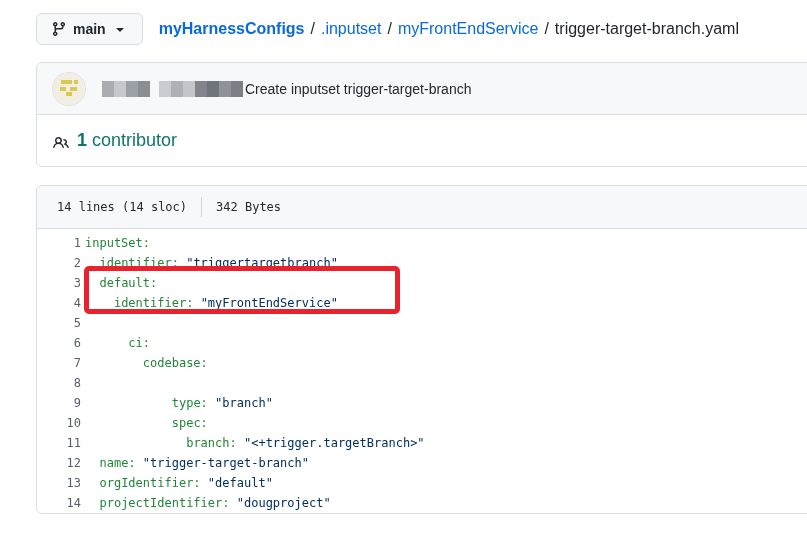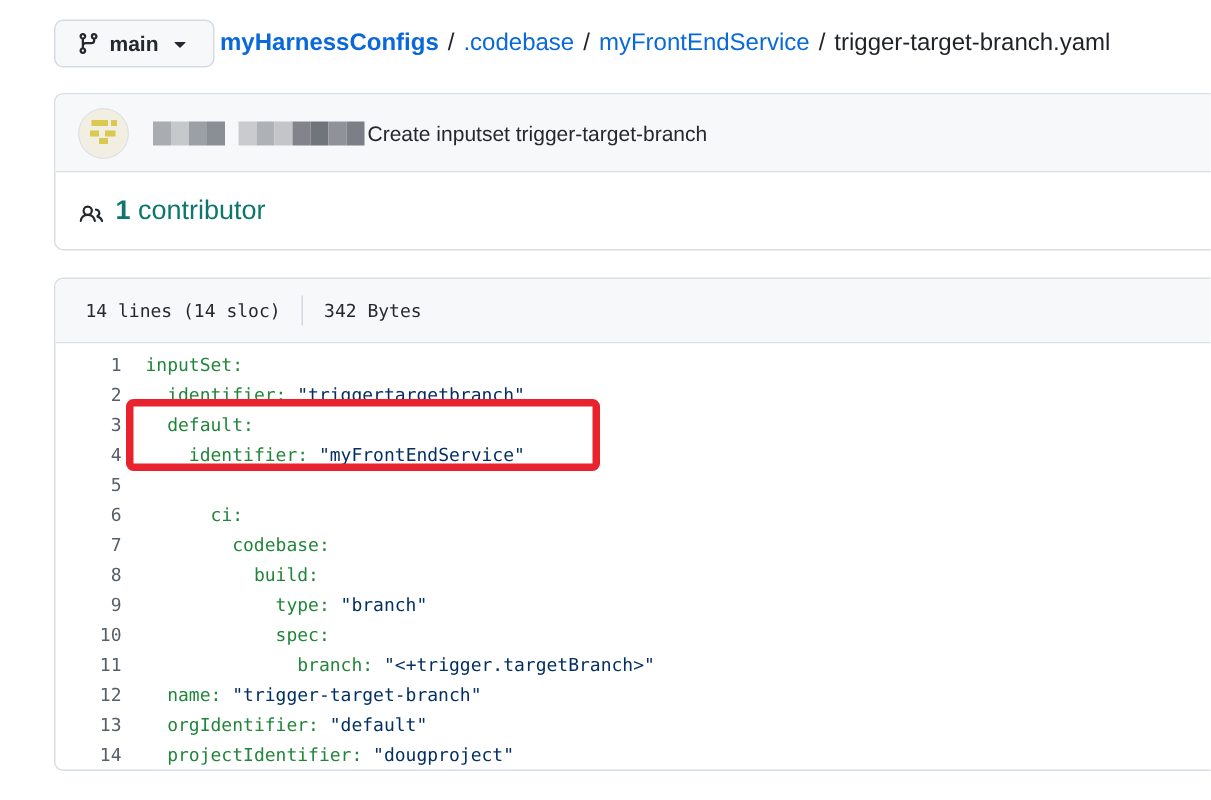--- a/index.html
+++ b/index.html
@@ -9,21 +9,21 @@
     width: 807px; height: 533px;
     overflow: hidden;
     background: #ffffff;
     font-family: "Liberation Sans", sans-serif;
     color: #24292f;
   }
 
   
   .topbar {
     position: absolute; top: 13px; left: 36px; right: 0;
-    display: flex; align-items: center; gap: 4px;
+    display: flex; align-items: center; gap: 16px;
   }
   .branch-btn {
     display: inline-flex; align-items: center; gap: 6px;
     height: 32px; padding: 0 14px;
     background: #f6f8fa;
     border: 1px solid #d5dbe1; border-radius: 6px;
     font-size: 14px; font-weight: 600; color: #24292f;
     cursor: pointer;
   }
   .branch-btn svg { fill: #24292f; }
@@ -79,21 +79,21 @@
   .code-body { padding: 4px 0 6px 0; }
   .code-line {
     display: flex; align-items: center; height: 20px;
     font-family: "DejaVu Sans Mono", "Liberation Mono", monospace;
     font-size: 12px; line-height: 20px;
   }
   .code-line .ln {
     width: 44px; flex: none; text-align: right; padding-right: 0;
     color: #57606a; cursor: pointer;
   }
-  .code-line .lc { white-space: pre; margin-left: 16px; }
+  .code-line .lc { white-space: pre; margin-left: 4px; }
   .tok-key { color: #22863a; }
   .tok-str { color: #032f62; }
 
   
   .hl-rect {
     position: absolute; left: 84px; top: 266px;
     width: 316px; height: 48px;
     border: 5px solid #e8232d; border-radius: 5px;
     pointer-events: none; z-index: 5;
   }
@@ -110,21 +110,21 @@
     </span>
     <span>main</span>
     <span style="display:inline-flex;">
       <svg width="16" height="16" viewBox="0 0 16 16" aria-hidden="true">
           <path d="m4.427 7.427 3.396 3.396a.25.25 0 0 0 .354 0l3.396-3.396A.25.25 0 0 0 11.396 7H4.604a.25.25 0 0 0-.177.427Z"></path>
         </svg>
     </span>
   </button>
 
   <nav class="breadcrumb">
-    <a class="bc-root">myHarnessConfigs</a><span class="bc-sep">/</span><a>.codebase</a><span class="bc-sep">/</span><a>myFrontEndService</a><span class="bc-sep">/</span><span class="bc-file">trigger-target-branch.yaml</span>
+    <a class="bc-root">myHarnessConfigs</a><span class="bc-sep">/</span><a>.inputset</a><span class="bc-sep">/</span><a>myFrontEndService</a><span class="bc-sep">/</span><span class="bc-file">trigger-target-branch.yaml</span>
   </nav>
 </div>
 
 <section class="gh-box commit-box">
   <div class="commit-head">
     <span class="avatar">
       <svg width="32" height="32" viewBox="0 0 32 32" aria-hidden="true">
         <rect width="32" height="32" fill="#f2efe2"></rect>
         <g fill="#d9c94f">
           <rect x="8" y="7" width="11" height="4"></rect>
@@ -192,21 +192,20 @@
       <div class="code-line">
         <span class="ln">6</span>
         <span class="lc">      <span class="tok-key">ci:</span></span>
       </div>
       <div class="code-line">
         <span class="ln">7</span>
         <span class="lc">        <span class="tok-key">codebase:</span></span>
       </div>
       <div class="code-line">
         <span class="ln">8</span>
-        <span class="lc">          <span class="tok-key">build:</span></span>
       </div>
       <div class="code-line">
         <span class="ln">9</span>
         <span class="lc">            <span class="tok-key">type:</span> <span class="tok-str">"branch"</span></span>
       </div>
       <div class="code-line">
         <span class="ln">10</span>
         <span class="lc">            <span class="tok-key">spec:</span></span>
       </div>
       <div class="code-line">

